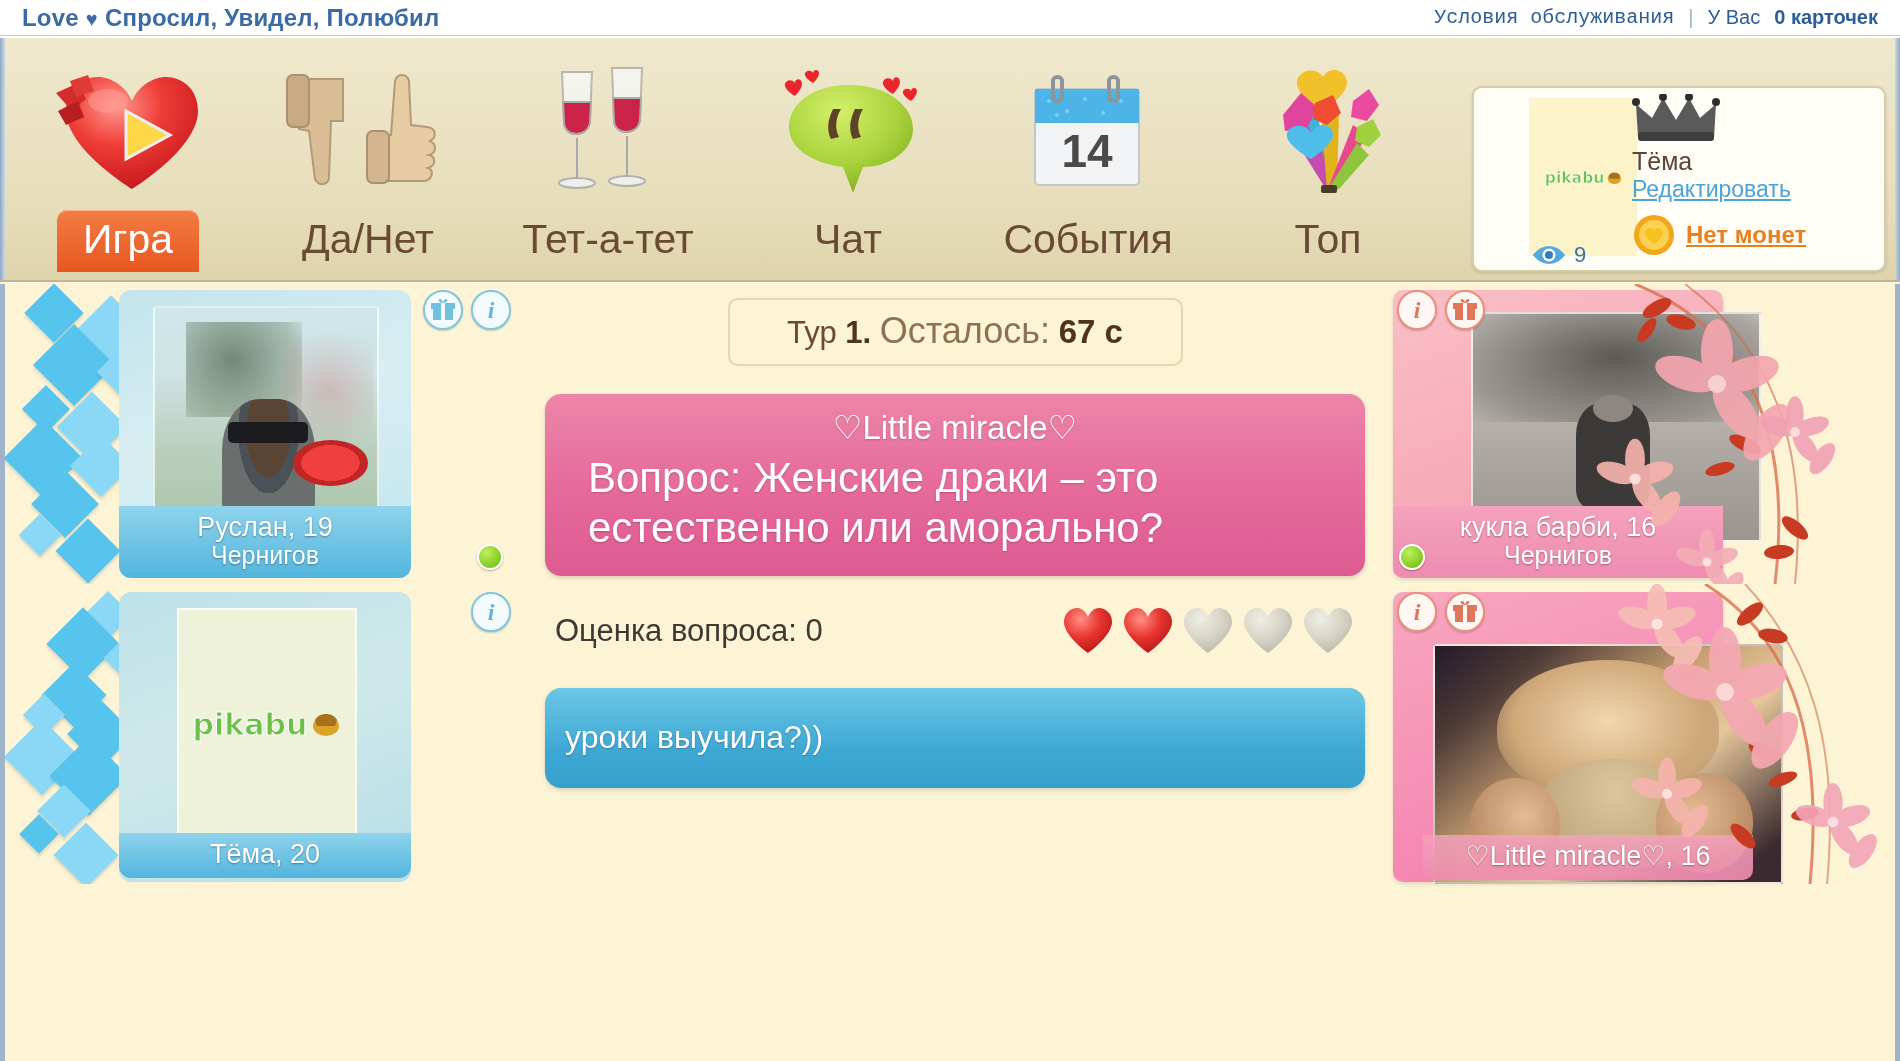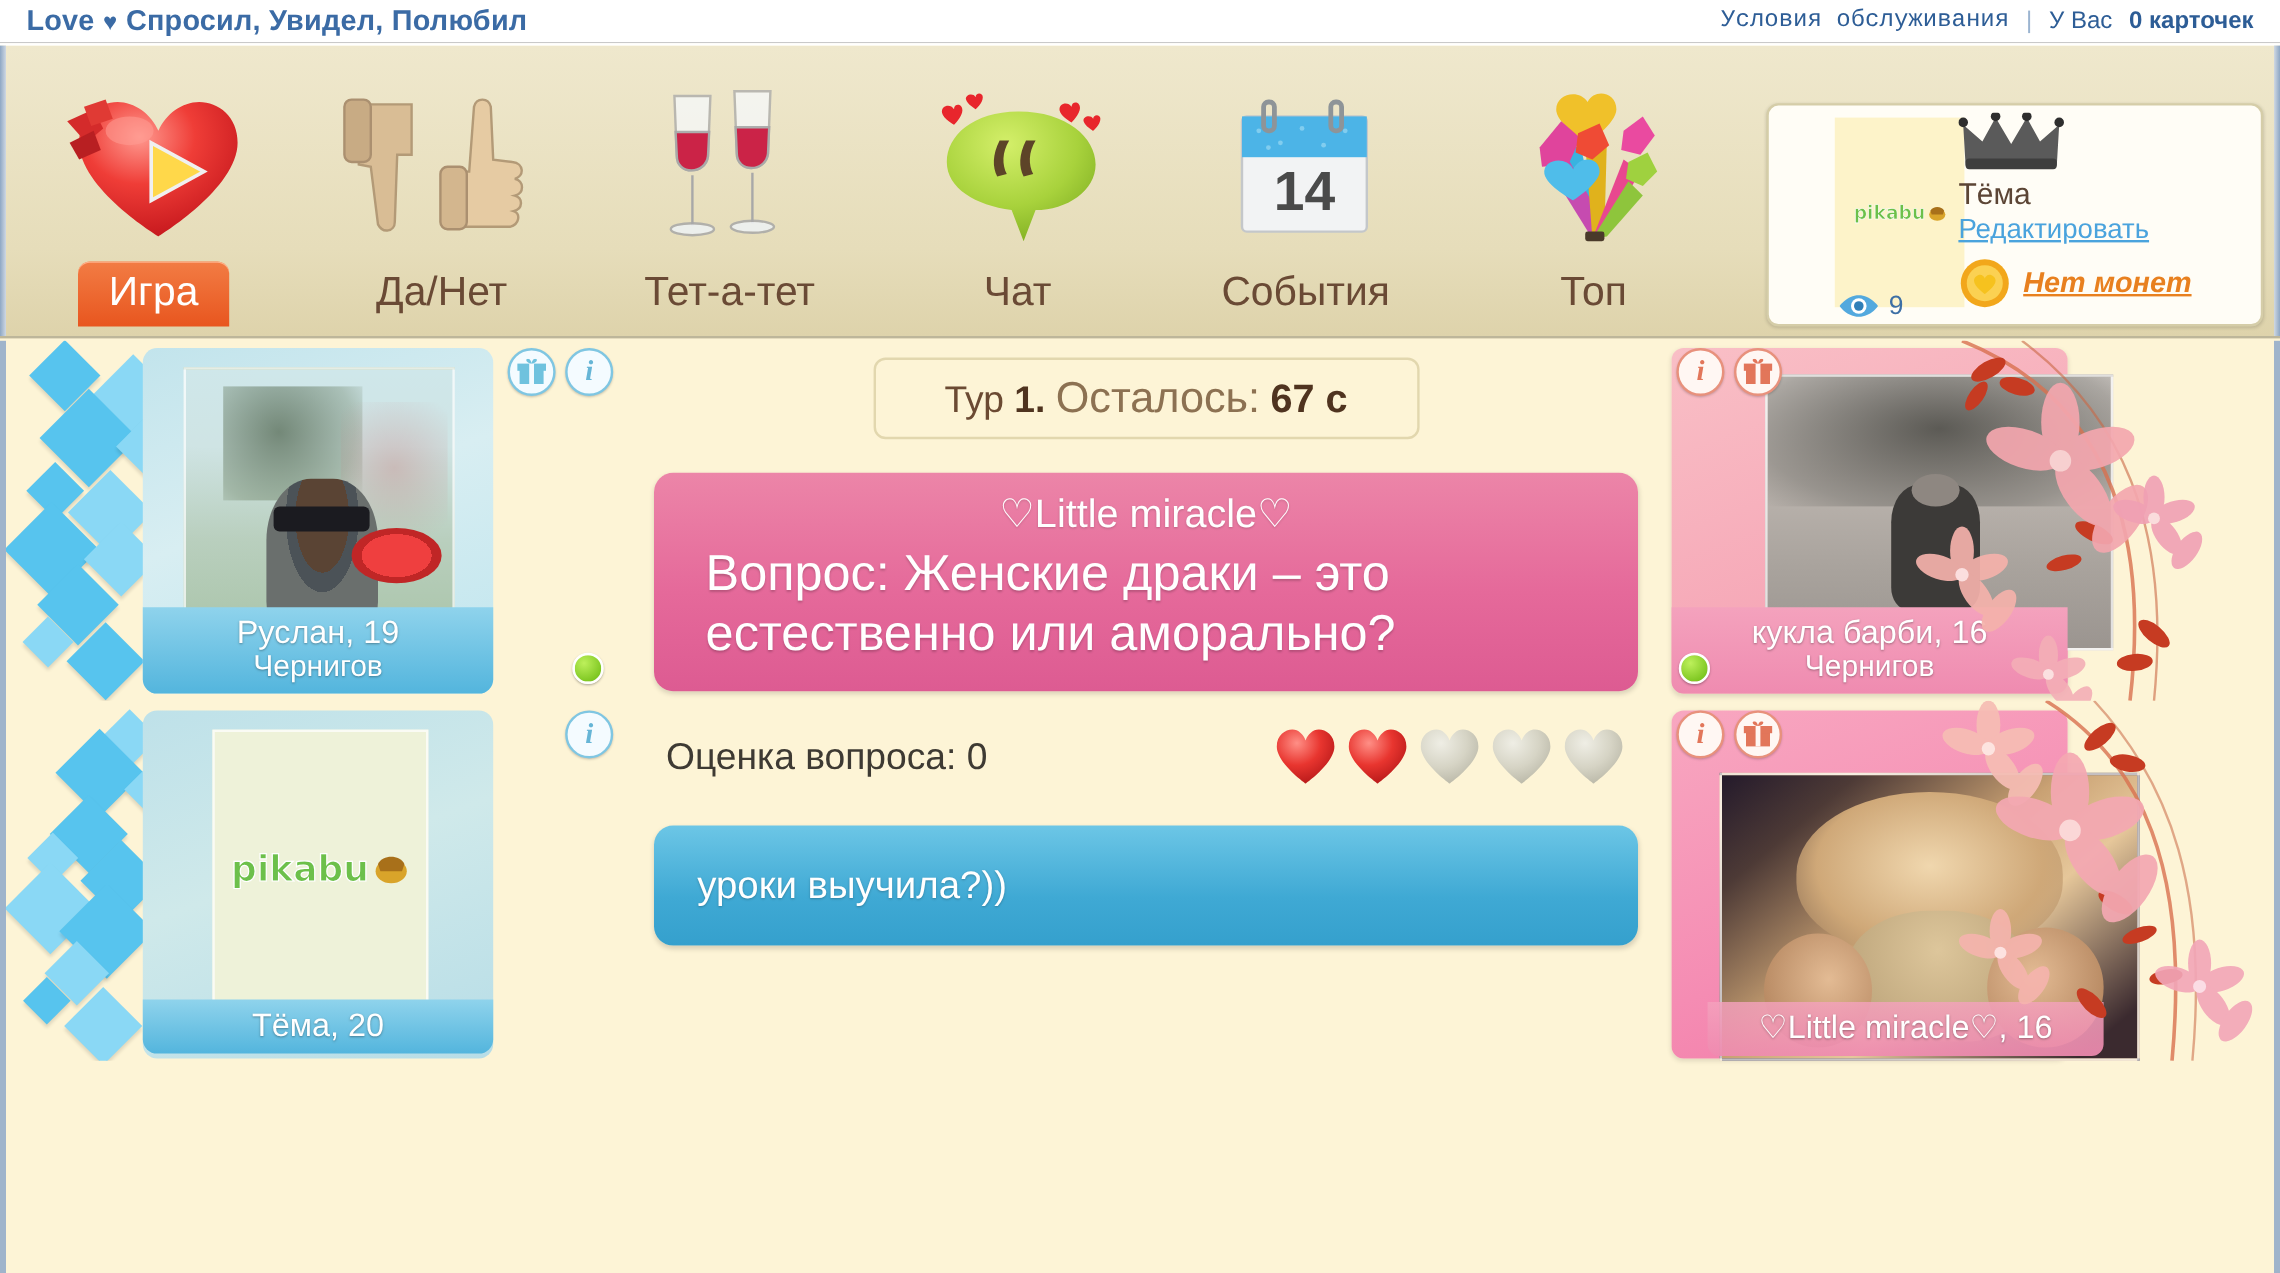--- a/index.html
+++ b/index.html
@@ -54,21 +54,21 @@
     display: flex; align-items: flex-end;
   }
   .nav-item {
     width: 240px; height: 100%;
     display: flex; flex-direction: column; align-items: center;
     justify-content: flex-end; padding-bottom: 8px; cursor: pointer;
     position: relative;
   }
   .nav-icon { height: 145px; display:flex; align-items:center; justify-content:center; margin-bottom: 6px; }
   .nav-label {
-    font-size: 34px; color: #6a4a35; white-space: nowrap;
+    font-size: 41px; color: #6a4a35; white-space: nowrap;
     padding: 6px 26px 9px; border-radius: 10px 10px 0 0;
   }
   .nav-item.active .nav-label {
     background: linear-gradient(#f27c44, #e8561f);
     color: #fff;
     box-shadow: inset 0 1px 0 #ffb08a;
   }
 
   
   .profile {
@@ -91,21 +91,21 @@
     font-size: 22px; color:#3d6fa5;
   }
   .profile-right {
     position:absolute; right: 12px; top: 6px; width: 240px;
     display:flex; flex-direction:column; align-items:flex-start;
   }
   .crown { margin-bottom: 2px; }
   .profile-name { font-size: 25px; color: #5c4535; line-height: 1.1; }
   .profile-edit { font-size: 23px; color: #4aa3dd; text-decoration: underline; cursor:pointer; }
   .profile-coins {
-    margin-top: 10px; display:flex; align-items:center; gap:10px;font-style:italic;
+    margin-top: 10px; display:flex; align-items:center; gap:10px;
   }
   .no-coins { font-size: 24px; color:#e8801f; font-weight:bold; text-decoration: underline; cursor:pointer; }
 
   
   .stage {
     position: absolute; left:0; top: 284px; width: 1900px; height: 777px;
     background: #fdf4d6;
     border-left: 5px solid #9fb4cb; border-right: 5px solid #9fb4cb;
   }
 
@@ -192,21 +192,21 @@
   }
   .rating-label { font-size: 31px; color: #3e3a33; }
   .hearts { display:flex; gap: 6px; }
   .hsvg { cursor:pointer; }
 
   .abubble {
     margin: 32px auto 0; width: 820px; min-height: 100px;
     background: linear-gradient(#6cc6e6,#3fa9d4 60%,#35a0cd);
     border-radius: 16px;
     display:flex; align-items:center;
-    padding: 16px 36px;
+    padding: 16px 20px;
     box-shadow: 0 2px 4px rgba(0,0,0,.15);
   }
   .abubble .atext { font-size: 32px; color:#fff; text-shadow: 0 1px 2px rgba(0,0,0,.25); }
 
   
   .pikabu-logo { display:flex; align-items:center; gap:4px; }
   .pikabu-word {
     font-size: 30px; font-weight: bold; color: #6cc04a;
     -webkit-text-stroke: 1px #ffffff;
     font-family: "DejaVu Sans", sans-serif;

